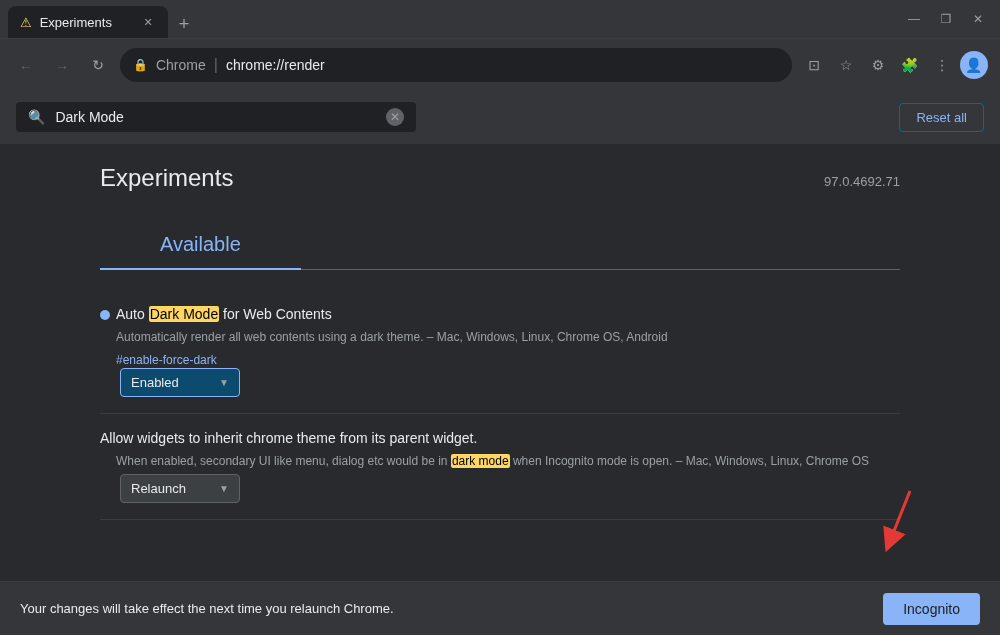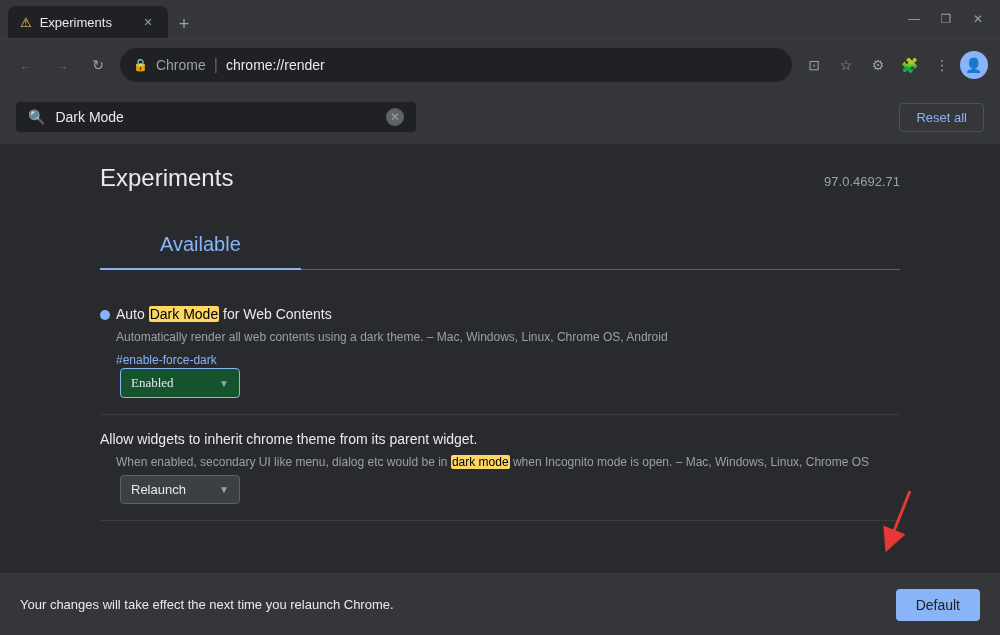--- a/index.html
+++ b/index.html
@@ -307,33 +307,32 @@
       color: #e8eaed;
       font-size: 13px;
       cursor: pointer;
       min-width: 120px;
       display: flex;
       align-items: center;
       justify-content: space-between;
       gap: 8px;
     }
     .dropdown.enabled {
-      background: #14532d;
+      background: #0c4a6e;
       border-color: #8ab4f8;
-      font-family: Liberation Serif, serif;
     }
     .dropdown-arrow { color: #9aa0a6; font-size: 10px; }
 
     
     .bottom-bar {
       position: fixed;
       bottom: 0;
       left: 0;
       width: 1000px;
-      height: 62px;
+      height: 54px;
       background: #35363a;
       display: flex;
       align-items: center;
       padding: 0 20px;
       border-top: 1px solid #3c3c3c;
     }
     .bottom-text {
       font-size: 13px;
       color: #e8eaed;
     }
@@ -464,14 +463,14 @@
       <marker id="arrowhead" markerWidth="8" markerHeight="8" refX="4" refY="4" orient="auto">
         <polygon points="0 0, 8 4, 0 8" fill="#e53935"></polygon>
       </marker>
     </defs>
     <line x1="50" y1="10" x2="30" y2="60" stroke="#e53935" stroke-width="3" marker-end="url(#arrowhead)"></line>
   </svg>
 </div>
 
 <div class="bottom-bar">
   <span class="bottom-text">Your changes will take effect the next time you relaunch Chrome.</span>
-  <button class="relaunch-btn">Default</button>
+  <button class="relaunch-btn">Incognito</button>
 </div>
 
 </body></html>

